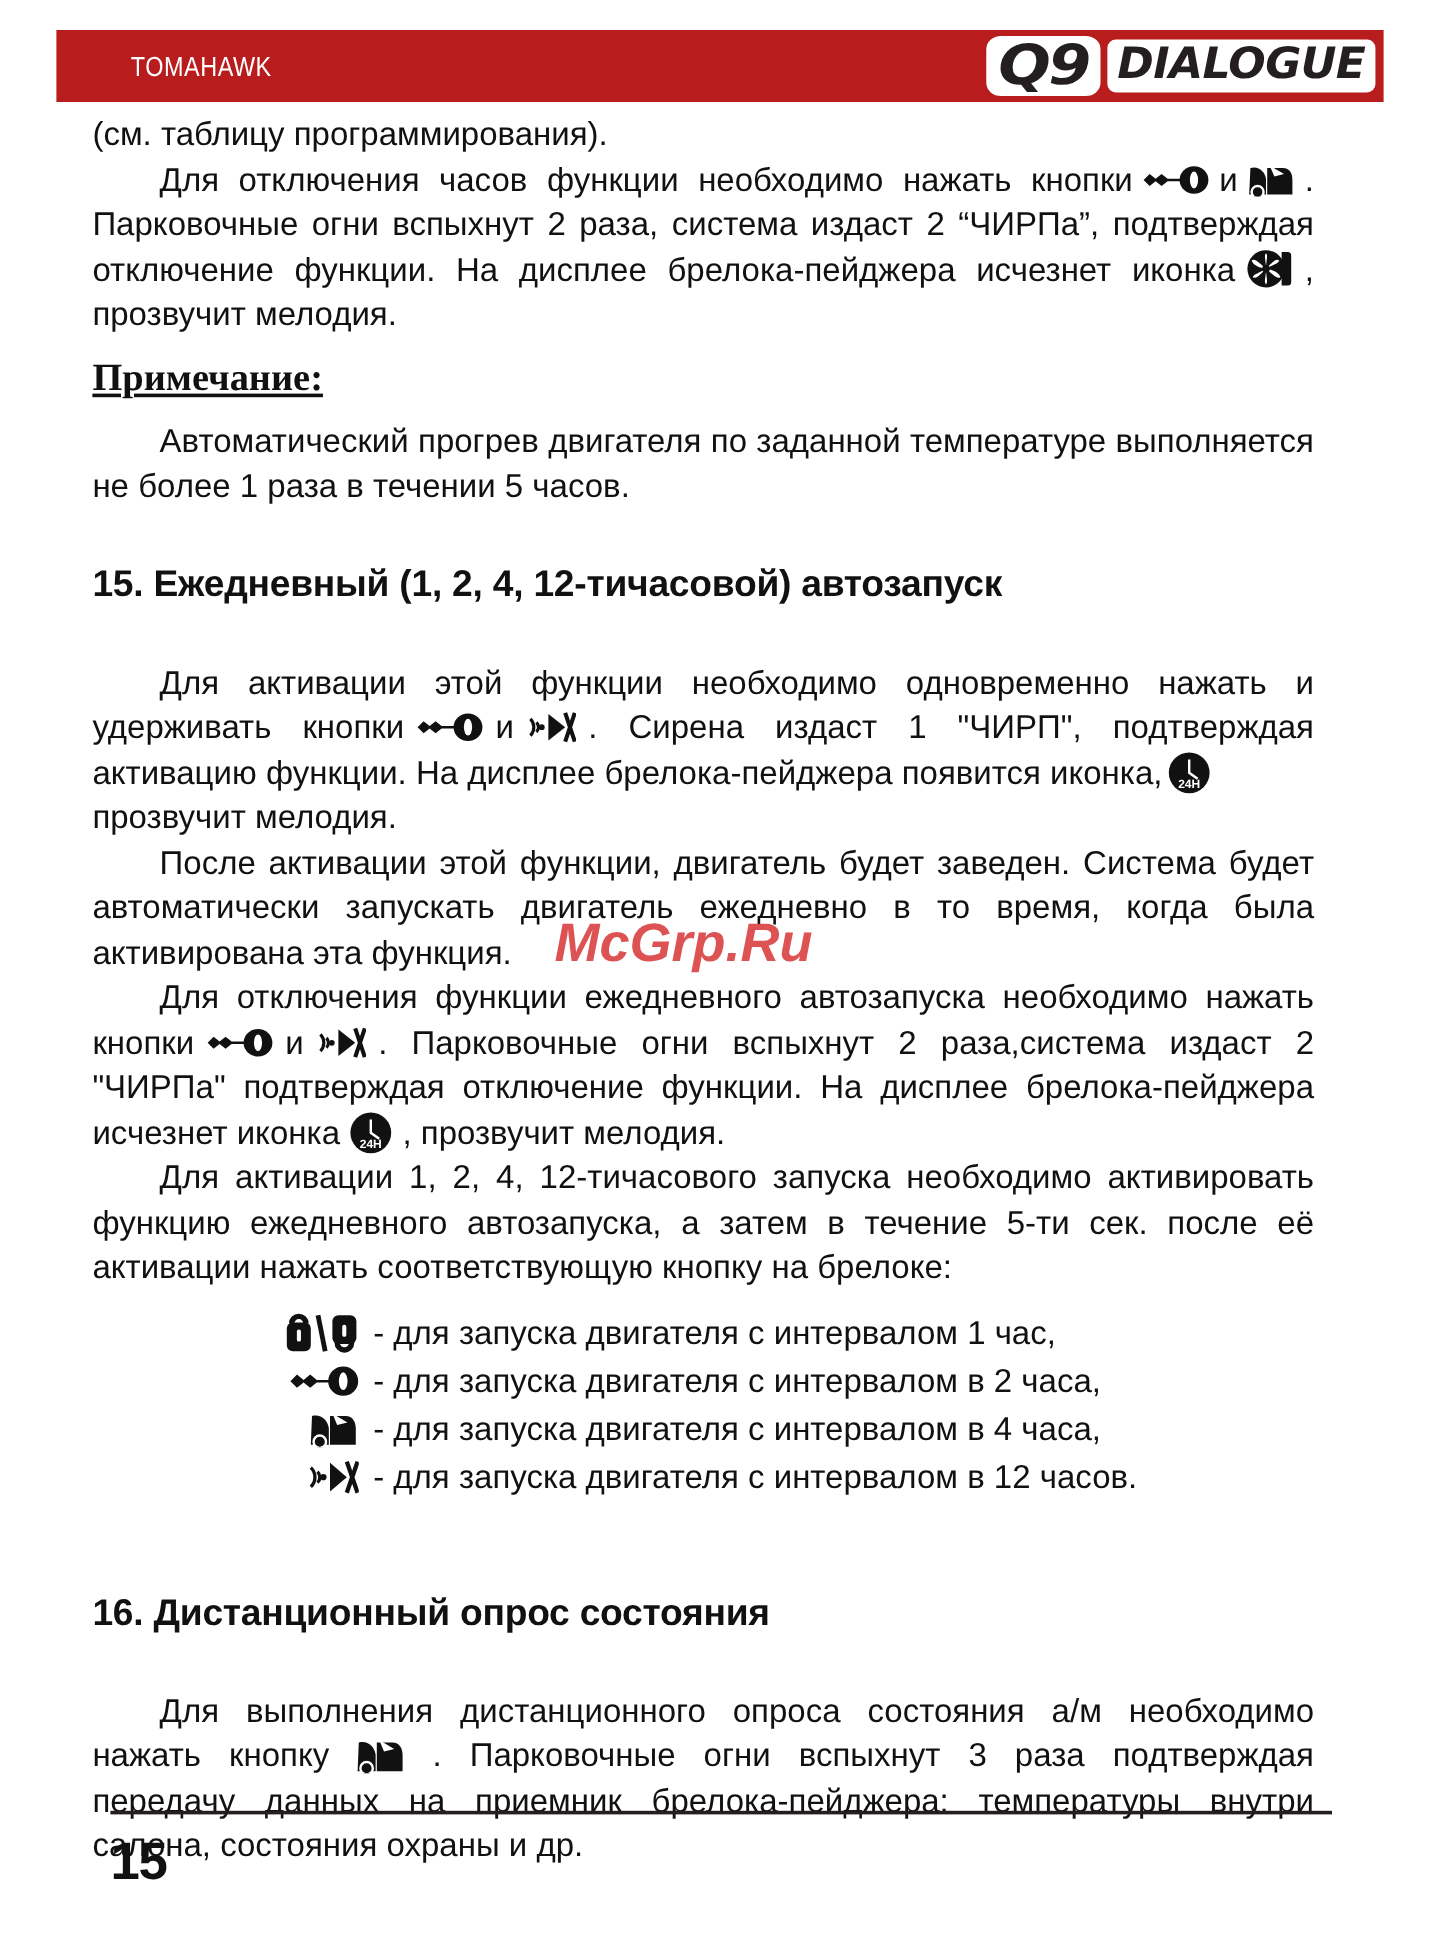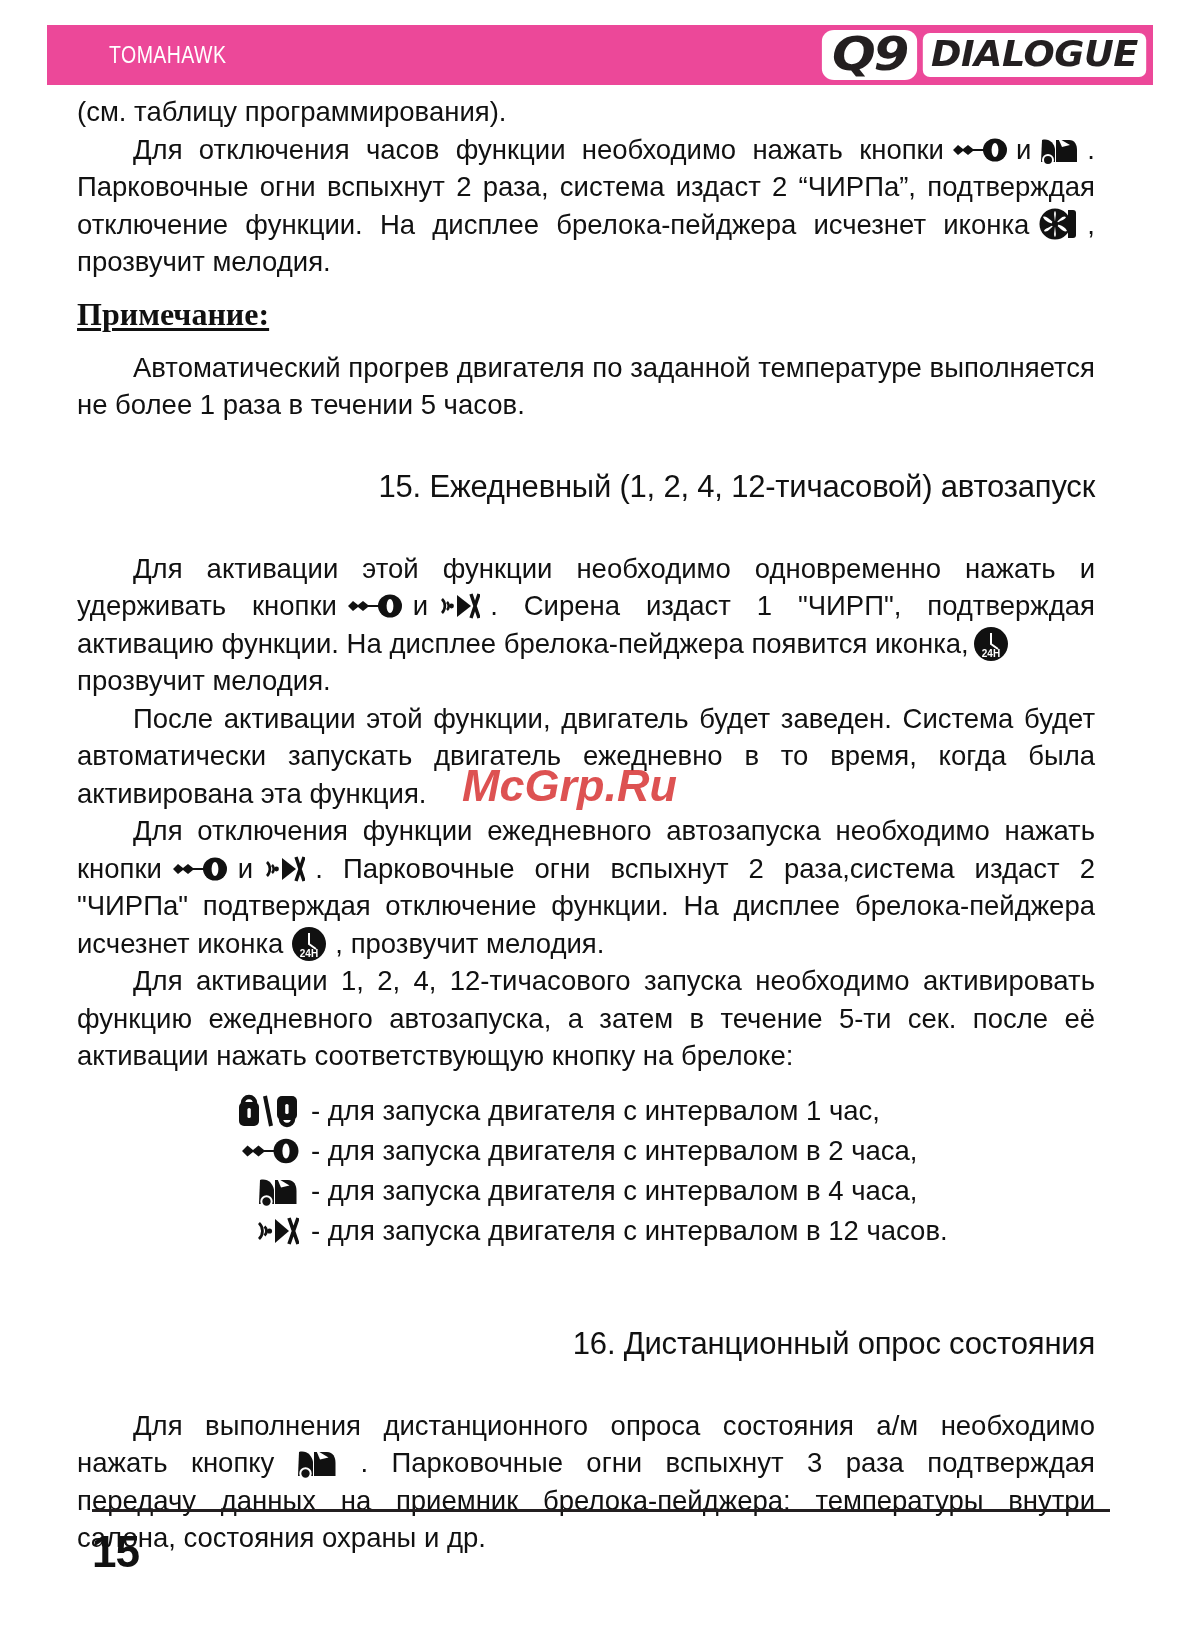--- a/index.html
+++ b/index.html
@@ -16,21 +16,21 @@
     overflow: hidden;
   }
 
   
   .header-bar {
     position: absolute;
     left: 47px;
     top: 25px;
     width: 1106px;
     height: 60px;
-    background: #ec4899;
+    background: #b91c1c;
     display: flex;
     align-items: center;
   }
   .brand-name {
     margin-left: 62px;
     color: #ffffff;
     font-size: 23px;
     font-weight: 400;
     letter-spacing: 0.5px;
     transform: scaleX(0.85);
@@ -101,22 +101,22 @@
     line-height: 38px;
     font-weight: 700;
     text-decoration: underline;
     text-underline-offset: 3px;
     font-family: Liberation Serif, serif;
   }
   h2.section-heading {
     margin: 0;
     font-size: 31px;
     line-height: 38px;
-    font-weight: 400;
-    text-align: right;
+    font-weight: 700;
+    text-align: left;
     letter-spacing: -0.2px;
   }
   .gap-md { height: 44px; }
   .gap-lg { height: 58px; }
 
   
   .ico {
     display: inline-block;
     vertical-align: -5px;
     position: relative;

